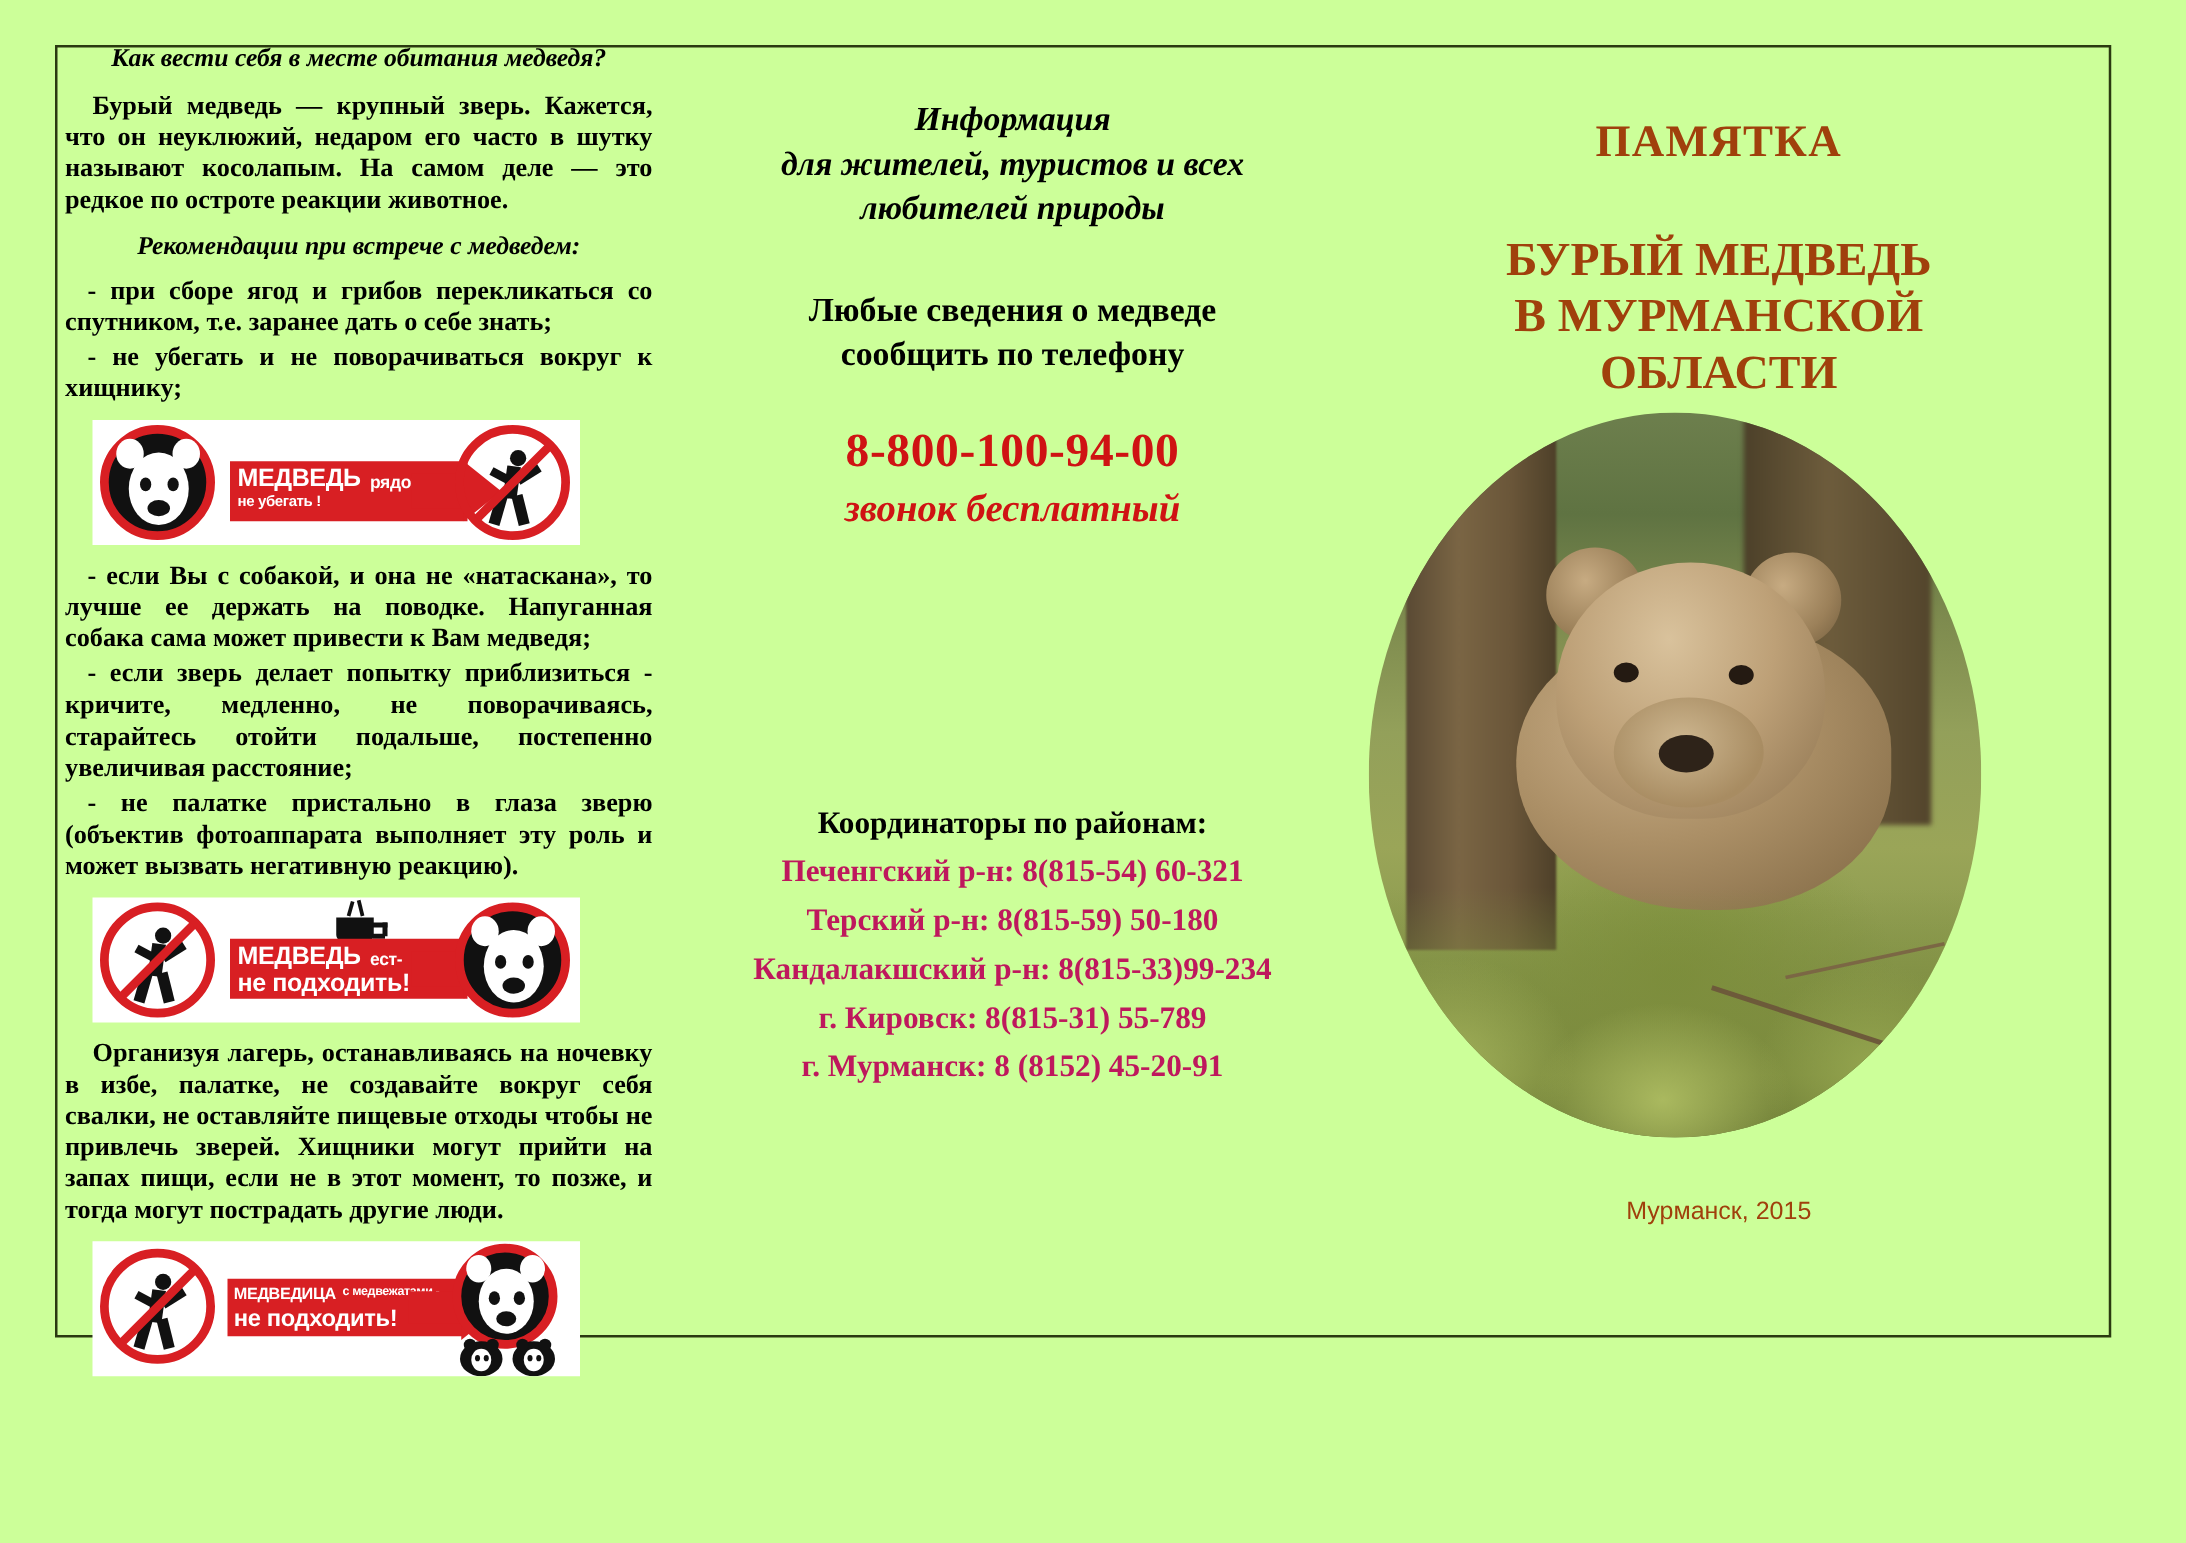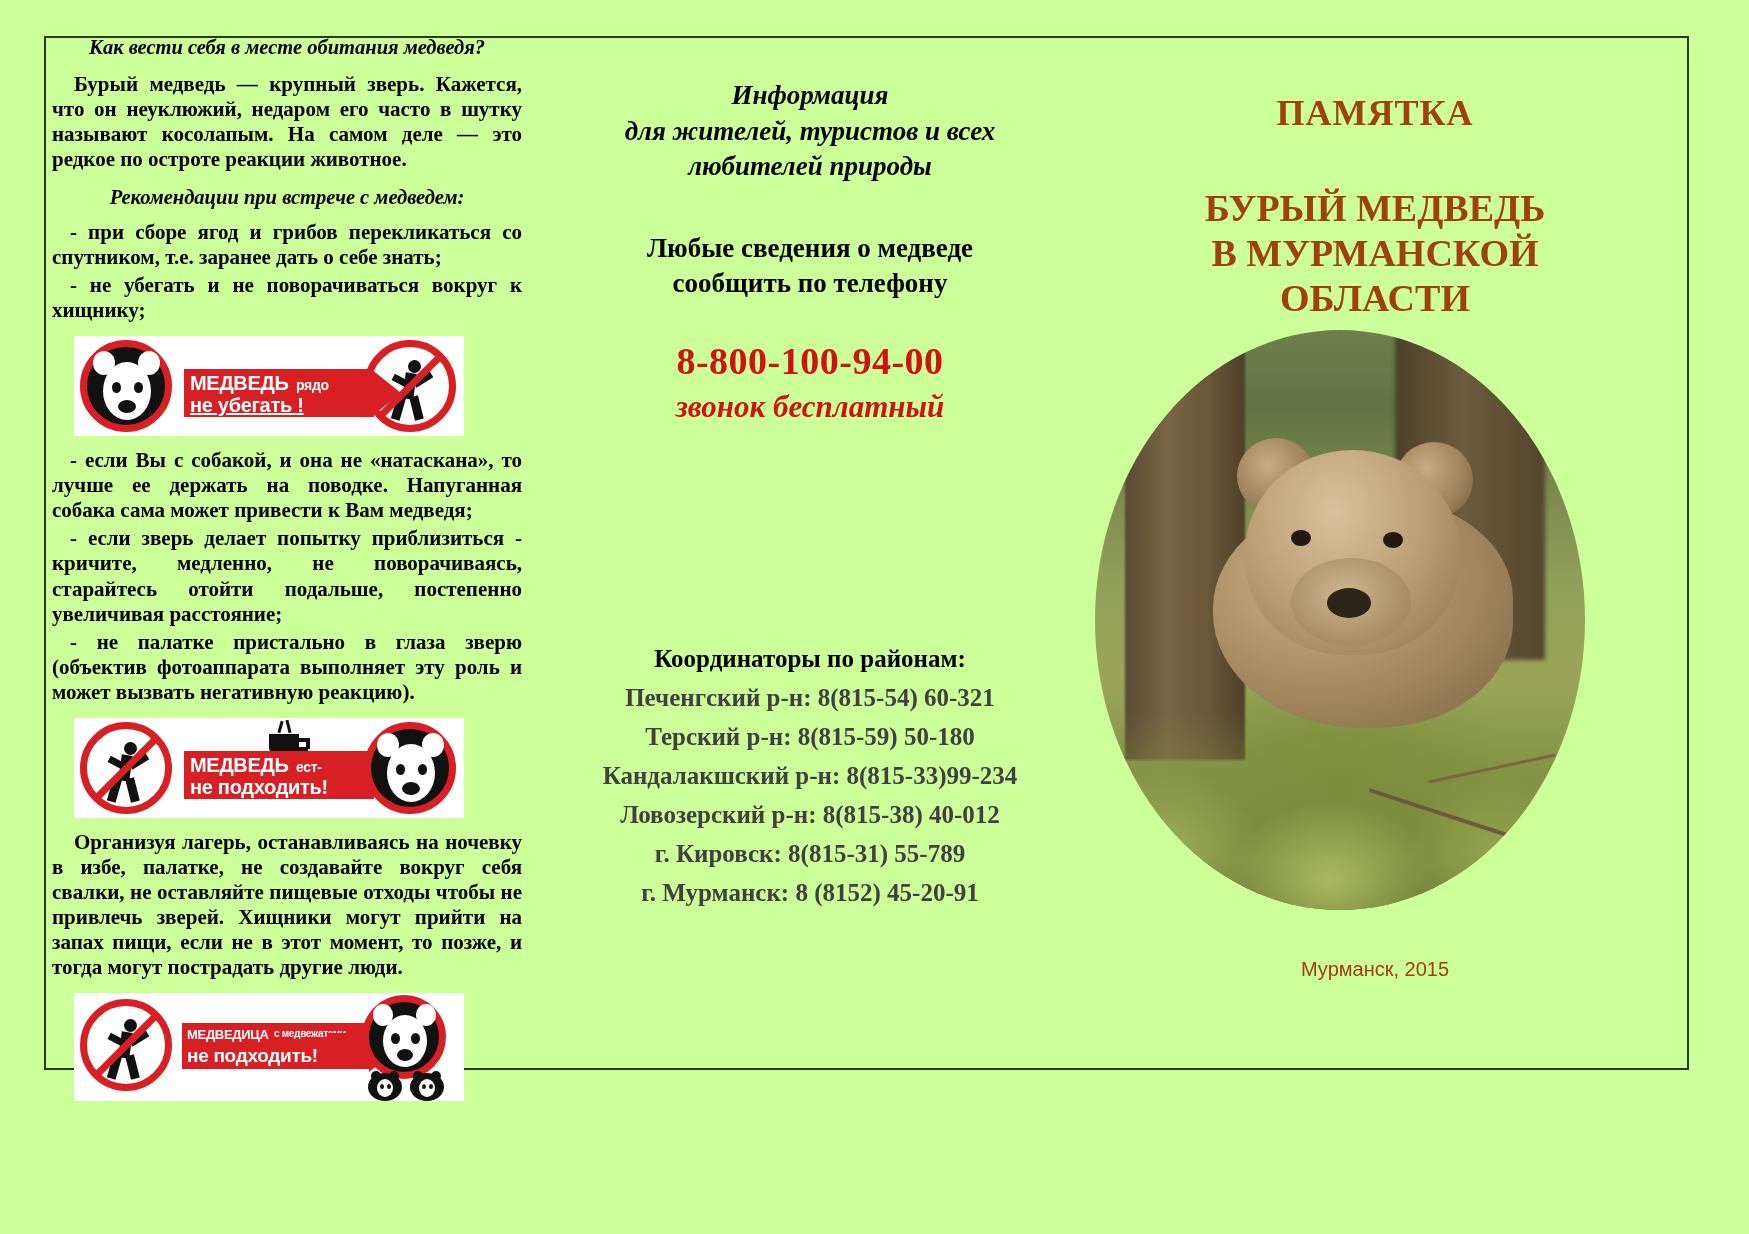--- a/index.html
+++ b/index.html
@@ -112,21 +112,21 @@
   }
   .mid-free{
     font-style:italic;font-weight:bold;font-size:31px;
     text-align:center;color:#cf1313;margin:6px 0 0 0;
   }
   .mid-coord-head{
     font-weight:bold;font-size:25px;text-align:center;color:#000;
     margin:220px 0 0 0;
   }
   .mid-coord{
-    font-weight:bold;font-size:25px;text-align:center;color:#404040;
+    font-weight:bold;font-size:25px;text-align:center;color:#be185d;
     margin:11px 0 0 0;
   }
 
   
   .r-pamyatka{
     font-weight:bold;font-size:36px;text-align:center;
     color:#a0400c;letter-spacing:1px;margin:40px 0 0 0;
   }
   .r-title{
     font-weight:bold;font-size:38px;text-align:center;
@@ -235,21 +235,21 @@
           <div class="bh-ear" style="left:58px;top:11px;"></div>
           <div class="bh-face" style="left:23px;top:22px;width:48px;height:58px;"></div>
           <div class="bh-eye" style="left:32px;top:42px;"></div>
           <div class="bh-eye" style="left:54px;top:42px;"></div>
           <div class="bh-snout" style="left:38px;top:60px;width:18px;height:13px;"></div>
         </div>
 
         <div class="banner" style="left:110px;top:33px;width:190px;height:48px;"></div>
         <div class="banner-txt" style="left:116px;top:36px;font-size:20px;">МЕДВЕДЬ</div>
         <div class="banner-txt" style="left:222px;top:41px;font-size:14px;">рядом-</div>
-        <div class="banner-txt" style="left:116px;top:58px;font-size:20px;text-decoration:underline;">не убегать !</div>
+        <div class="banner-txt" style="left:116px;top:58px;font-size:12px;">не убегать !</div>
 
         <div class="arrow-body" style="left:255px;top:43px;width:44px;height:28px;"></div>
         <div class="arrow-head" style="left:297px;top:33px;"></div>
 
         <div style="position:absolute;left:290px;top:4px;width:92px;height:92px;">
           <div class="circ noent" style="left:0;top:0;background:transparent;"></div>
           <div class="runner">
             <span style="left:44px;top:20px;width:13px;height:13px;border-radius:50%;"></span>
             <span style="left:40px;top:33px;width:11px;height:26px;transform:rotate(8deg);"></span>
             <span style="left:28px;top:38px;width:20px;height:7px;transform:rotate(28deg);"></span>
@@ -381,21 +381,20 @@
       <div>сообщить по телефону</div>
     </div>
 
     <div class="mid-phone">8-800-100-94-00</div>
     <div class="mid-free">звонок бесплатный</div>
 
     <div class="mid-coord-head">Координаторы по районам:</div>
     <div class="mid-coord">Печенгский р-н: 8(815-54) 60-321</div>
     <div class="mid-coord">Терский р-н: 8(815-59) 50-180</div>
     <div class="mid-coord">Кандалакшский р-н: 8(815-33)99-234</div>
-    <div class="mid-coord">Ловозерский р-н: 8(815-38) 40-012</div>
     <div class="mid-coord">г. Кировск: 8(815-31) 55-789</div>
     <div class="mid-coord">г. Мурманск: 8 (8152) 45-20-91</div>
   </div>
 
   <div class="col col-right">
     <div class="r-pamyatka">ПАМЯТКА</div>
     <div class="r-title">
       <div>БУРЫЙ МЕДВЕДЬ</div>
       <div>В МУРМАНСКОЙ</div>
       <div>ОБЛАСТИ</div>

